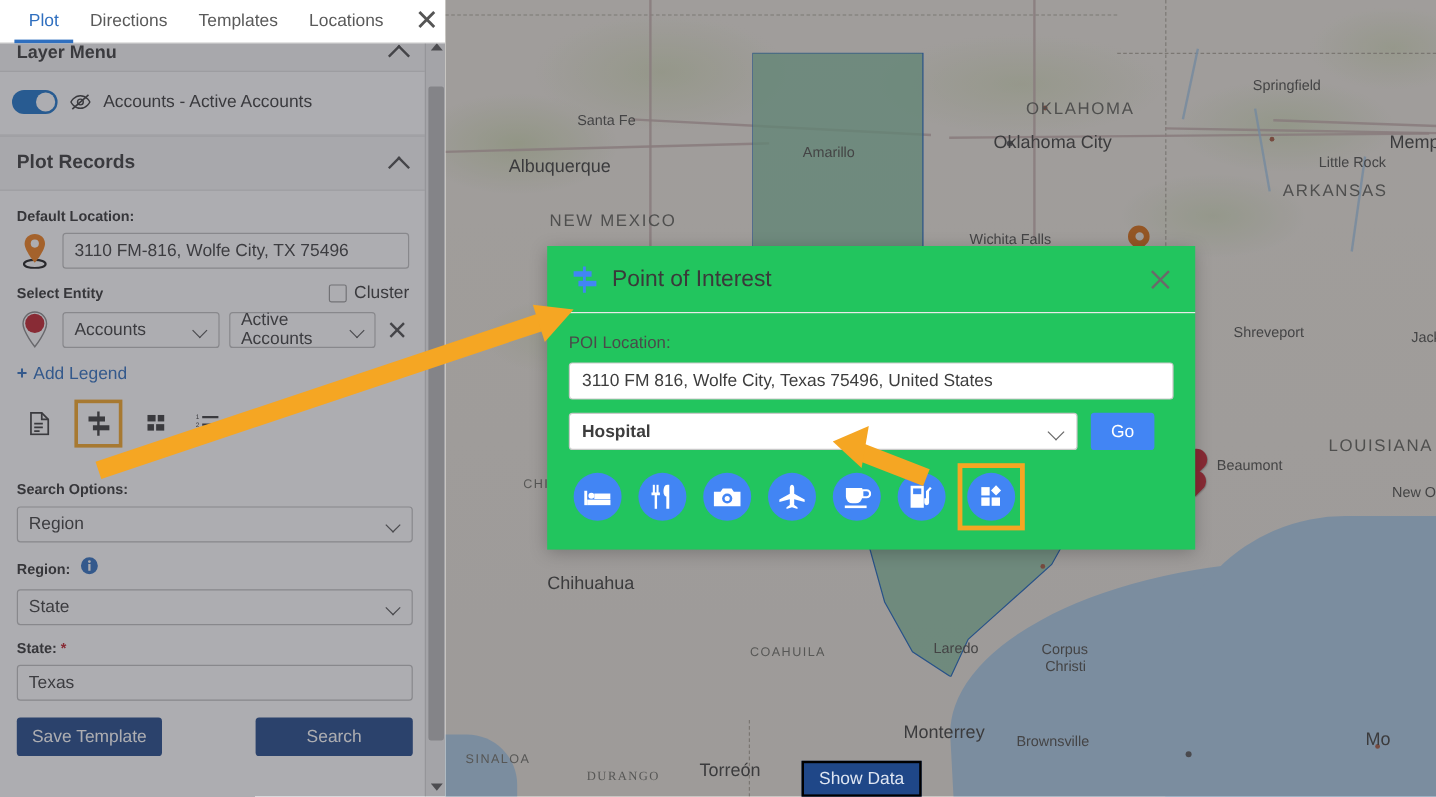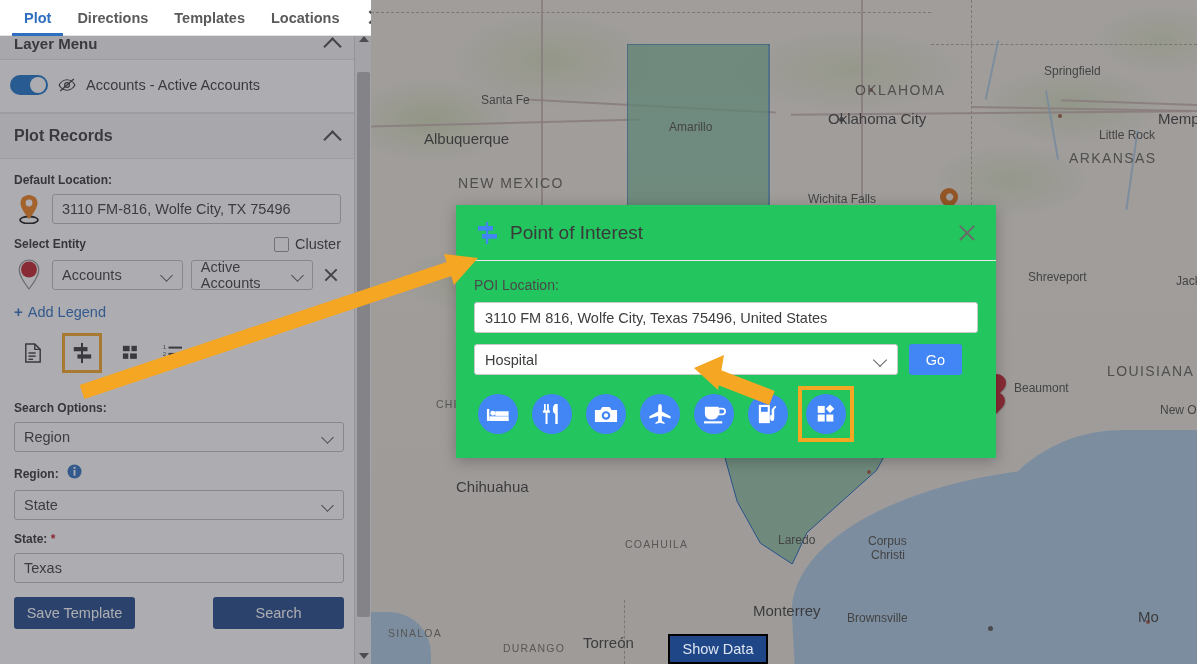--- a/index.html
+++ b/index.html
@@ -113,21 +113,21 @@
   .sidebar {
     position:absolute; left:0; top:0; width:371px; height:664px;
     background:#fff; overflow:hidden;
   }
   .sidebar-dim { position:absolute; inset:0; background: rgba(60,60,70,.42); pointer-events:none; z-index:30; }
 
   .tabbar {
     position:absolute; left:0; top:0; width:371px; height:36px; background:#fff;
     display:flex; align-items:center; z-index: 40; border-bottom:1px solid #e3e3e3;
   }
-  .tab { font-size:14.5px; color:#5a5a5a; padding:0 0; margin-right:26px; position:relative; height:36px; display:flex; align-items:center;font-weight:bold; }
+  .tab { font-size:14.5px; color:#5a5a5a; padding:0 0; margin-right:26px; position:relative; height:36px; display:flex; align-items:center; }
   .tab:first-child { margin-left:24px; }
   .tab.active { color:#2f6fbf; }
   .tab.active::after{ content:""; position:absolute; left:-12px; right:-12px; bottom:0; height:3px; background:#2f6fbf; }
   .tab-close { margin-left:auto; margin-right:16px; color:#555; font-size:24px; line-height:1; cursor:pointer; font-weight:300; }
 
   .panel-content { position:absolute; left:0; top:30px; width:355px; height:634px; }
 
   .section-head {
     height:46px; display:flex; align-items:center; justify-content:space-between;
     padding:0 14px; background:#f6f6f6; border-bottom:1px solid #e4e4e4; border-top:1px solid #e4e4e4;
@@ -235,21 +235,21 @@
   .dialog-body { padding:16px 18px 0 18px; }
   .poi-label { font-size:14px; color:#4a4a4a; margin-bottom:9px; }
   .poi-input {
     width:504px; height:31px; border:1px solid #c9c9c9; border-radius:3px;
     padding:0 10px; font-size:14.5px; color:#3d3d3d; background:#fff;
     font-family:"Liberation Sans", sans-serif; outline:none;
   }
   .poi-row2 { display:flex; align-items:center; gap:11px; margin-top:11px; }
   .poi-select {
     width:424px; height:31px; border:1px solid #c9c9c9; border-radius:3px;
-    display:flex; align-items:center; padding:0 10px; font-size:14.5px; color:#3d3d3d; background:#fff;
+    display:flex; align-items:center; padding:0 10px; font-size:14.5px; color:#3d3d3d; background:#fff;font-weight:bold;
   }
   .poi-select .caret { margin-left:auto; width:12px; height:12px; position:relative; }
   .poi-select .caret::before {
     content:""; position:absolute; left:0; top:1px; width:9px; height:9px;
     border-right:1.6px solid #666; border-bottom:1.6px solid #666; transform: rotate(45deg);
   }
   .go-btn {
     width:53px; height:31px; background:#4285f4; color:#fff; border:none; border-radius:3px;
     font-size:14.5px; font-family:"Liberation Sans", sans-serif;
   }
@@ -326,21 +326,21 @@
         <div class="map-label city-sm" style="left: 643px; top: 381px;">Beaumont</div>
         <div class="map-label city-sm" style="left: 789px; top: 403px;">New Or</div>
         <div class="map-label city" style="left: 594px; top: 414px;">ston</div>
         <div class="map-label state-sm" style="left: 65px; top: 398px;">CHI</div>
         <div class="map-label city" style="left: 85px; top: 478px;">Chihuahua</div>
         <div class="map-label state-sm" style="left: 254px; top: 538px;">COAHUILA</div>
         <div class="map-label city-sm" style="left: 407px; top: 533px;">Laredo</div>
         <div class="map-label city-sm" style="left: 497px; top: 534px;">Corpus</div>
         <div class="map-label city-sm" style="left: 500px; top: 548px;">Christi</div>
         <div class="map-label state-sm" style="left: 17px; top: 627px;">SINALOA</div>
-        <div class="map-label state-sm" style="left: 132px; top: 642px;">DURANGO</div>
+        <div class="map-label state-sm" style="left: 118px; top: 642px; font-family: Liberation Serif, serif;">DURANGO</div>
         <div class="map-label city" style="left: 212px; top: 634px;">Torreón</div>
         <div class="map-label city" style="left: 382px; top: 602px;">Monterrey</div>
         <div class="map-label city-sm" style="left: 476px; top: 611px;">Brownsville</div>
         <div class="map-label city" style="left: 767px; top: 608px;">Mo</div>
       </div>
 
     <div id="map-pins">
         <div class="pin" style="left: 605px; top: 321px;"></div>
         <div class="pin" style="left: 607px; top: 368px;"></div>
         <div class="pin" style="left: 617px; top: 374px;"></div>

